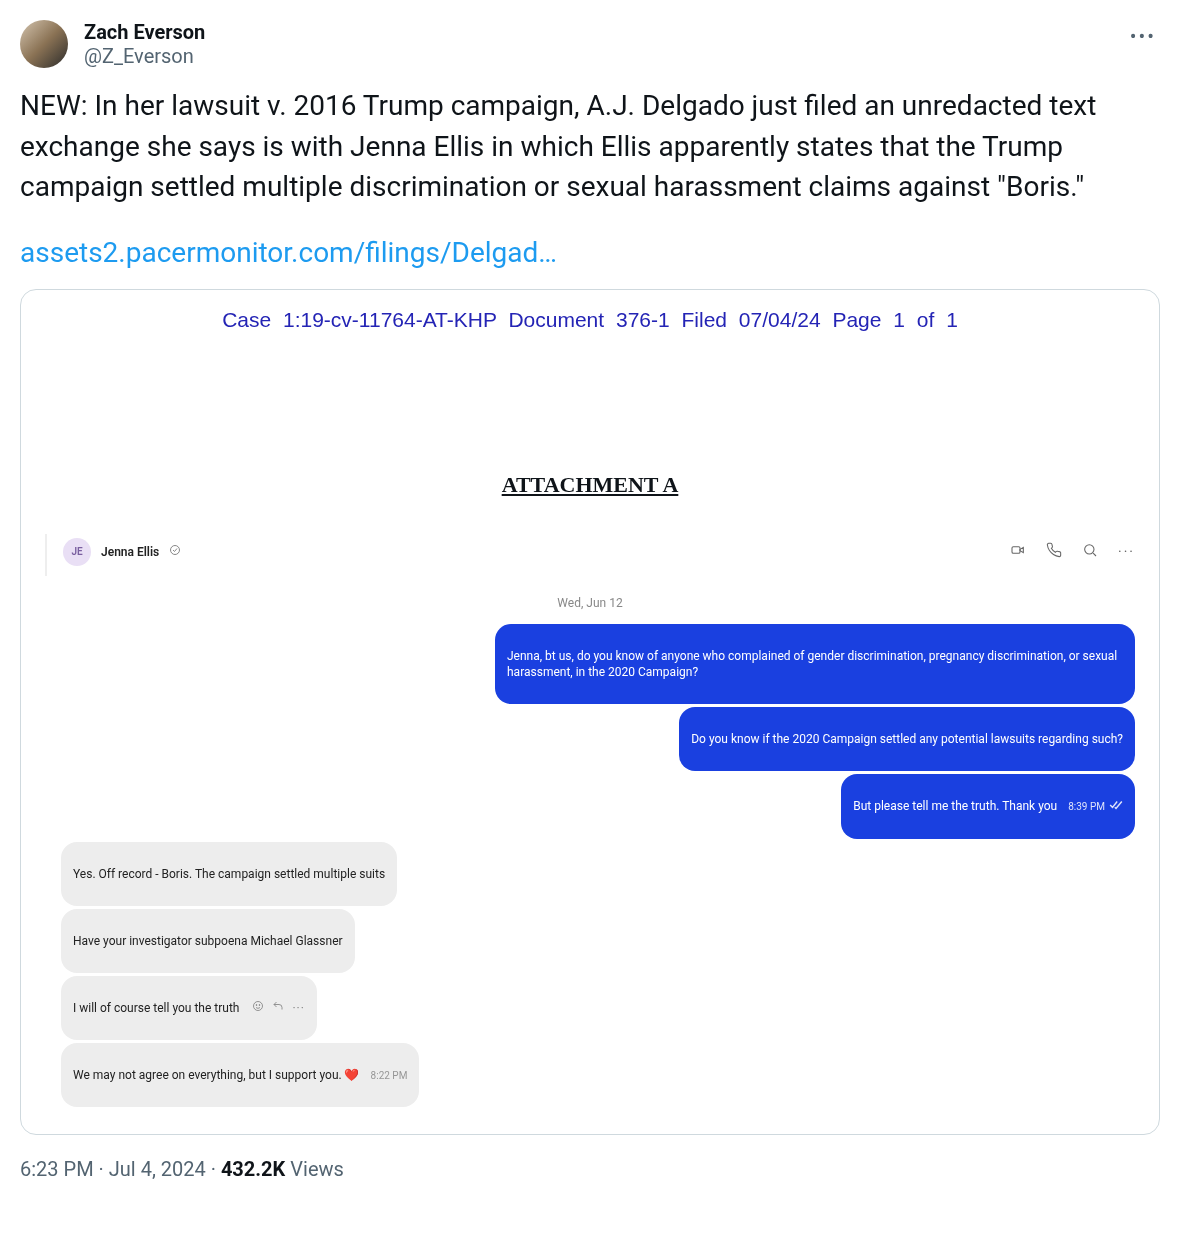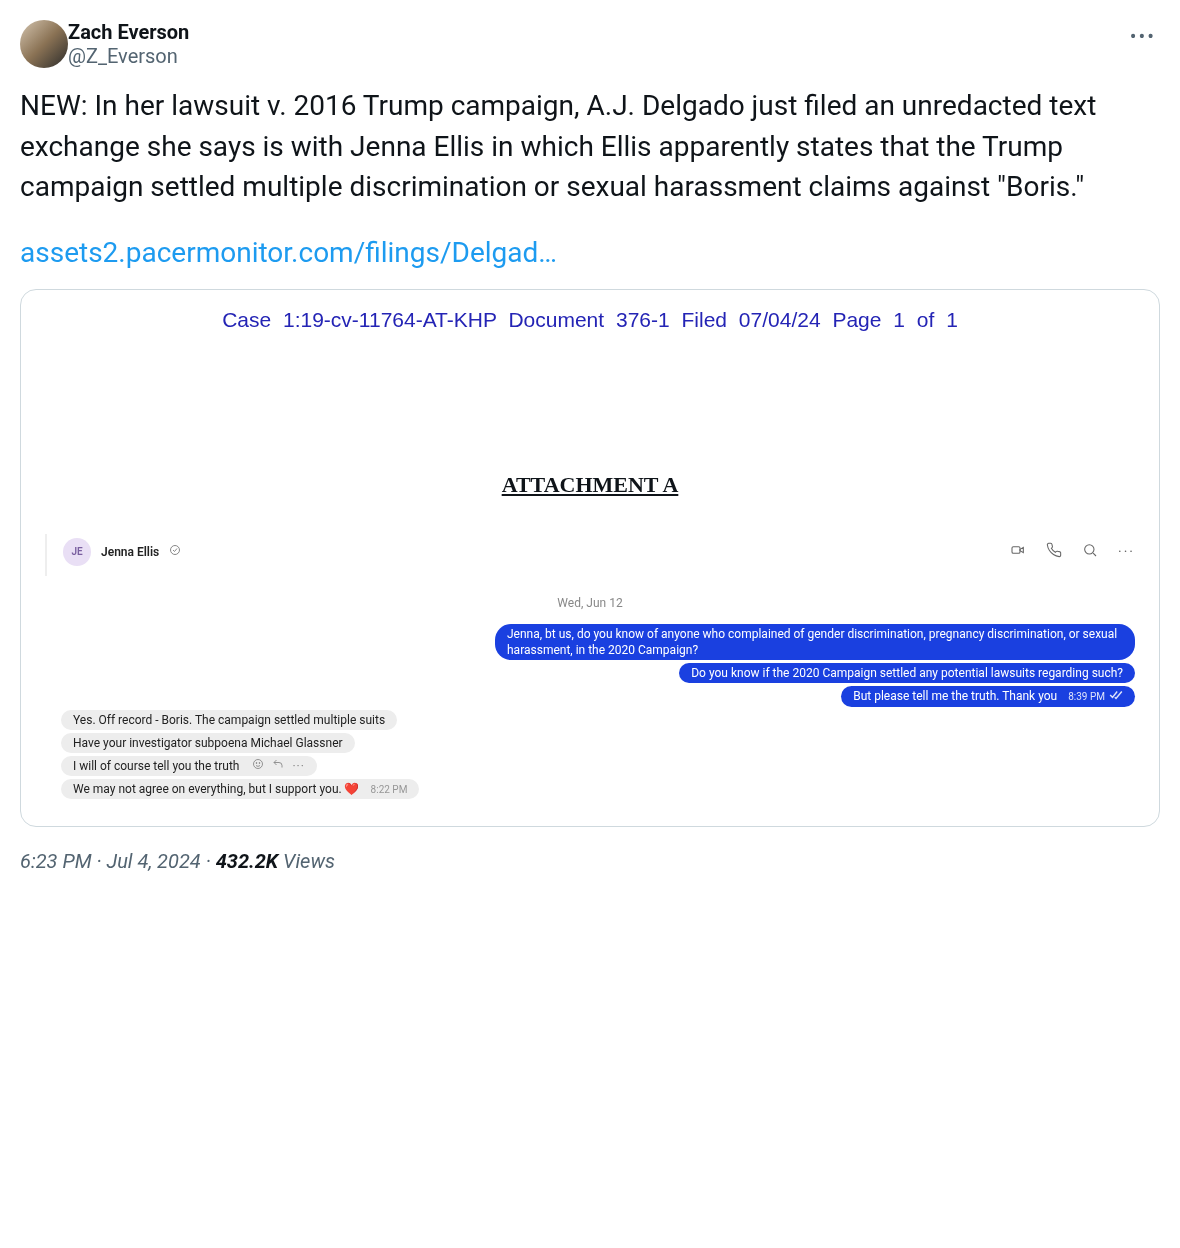--- a/index.html
+++ b/index.html
@@ -6,21 +6,21 @@
     body {
       font-family: -apple-system, BlinkMacSystemFont, "Segoe UI", Roboto, Helvetica, Arial, sans-serif;
       background: #fff;
       color: #0f1419;
       width: 1180px;
       padding: 20px;
     }
     .tweet-header {
       display: flex;
       align-items: flex-start;
-      gap: 0;
+      gap: 16px;
       position: relative;
     }
     .avatar {
       width: 48px;
       height: 48px;
       border-radius: 50%;
       background: linear-gradient(135deg, #d4c5b0 0%, #8b7355 50%, #2a2a2a 100%);
       flex-shrink: 0;
     }
     .author-block { flex: 1; }
@@ -128,21 +128,21 @@
       text-align: center;
       color: #888;
       font-size: 12px;
       margin: 14px 0;
     }
     .msg-row { display: flex; margin: 3px 0; }
     .msg-row.sent { justify-content: flex-end; }
     .msg-row.recv { justify-content: flex-start; padding-left: 16px; }
     .bubble {
       max-width: 640px;
-      padding: 2px 12px;
+      padding: 24px 12px;
       border-radius: 16px;
       font-size: 12px;
       line-height: 1.35;
     }
     .sent .bubble {
       background: #1a40e0;
       color: #fff;
     }
     .recv .bubble {
       background: #ededed;
@@ -163,21 +163,20 @@
       margin-left: 10px;
       color: #888;
       align-items: center;
     }
     .msg-actions-inline svg { width: 12px; height: 12px; }
     .heart { color: #d33; }
     .tweet-footer {
       margin-top: 22px;
       font-size: 20px;
       color: #536471;
-      font-style: italic;
     }
     .views-count {
       font-weight: 700;
       color: #0f1419;
     }
   </style>
 </head>
 <body>
 
 <div class="tweet-header">

